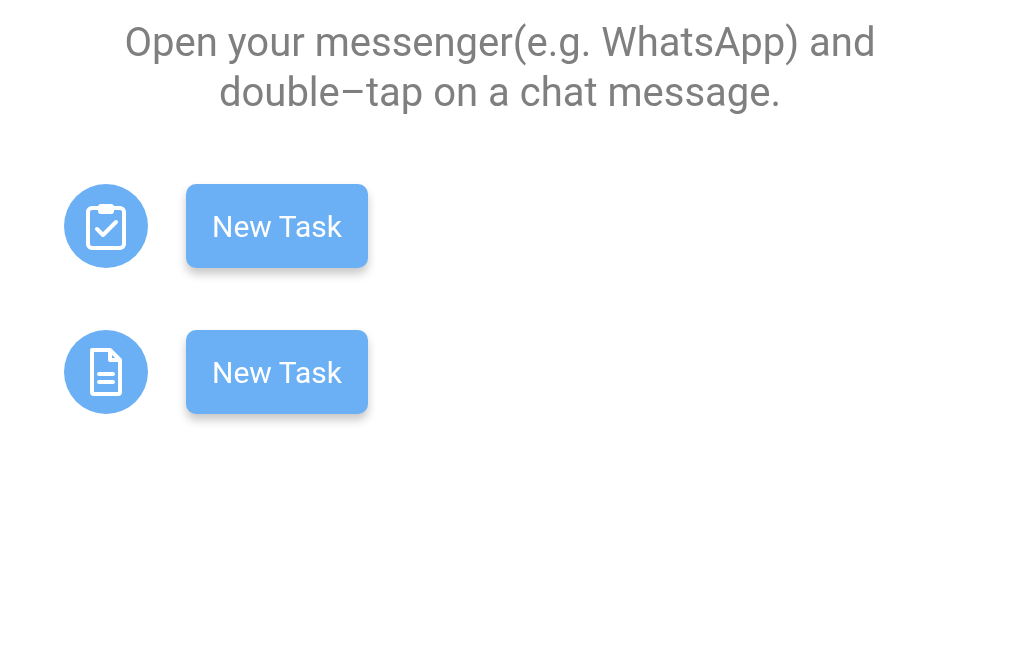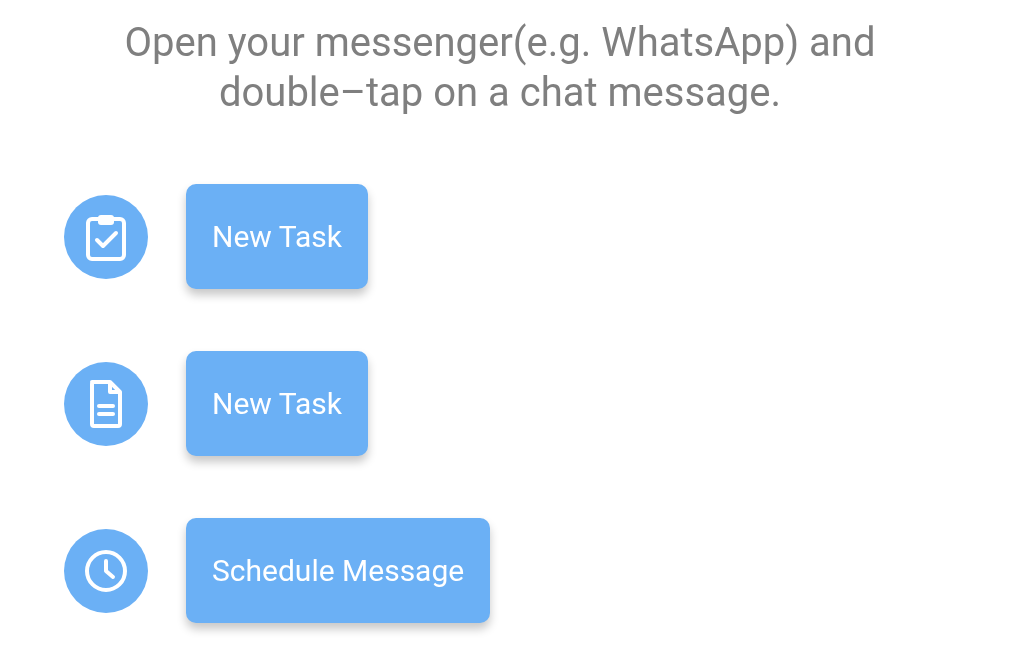--- a/index.html
+++ b/index.html
@@ -40,21 +40,21 @@
       background: #6bb0f5;
       display: flex;
       align-items: center;
       justify-content: center;
       flex-shrink: 0;
     }
     .circle-btn svg {
       display: block;
     }
     .pill-btn {
-      height: 105px;
+      height: 84px;
       border-radius: 10px;
       background: #6bb0f5;
       color: #ffffff;
       font-size: 30px;
       font-weight: 400;
       display: flex;
       align-items: center;
       padding: 0 26px;
       box-shadow: 0 6px 10px rgba(0,0,0,0.22);
       white-space: nowrap;
@@ -87,25 +87,14 @@
           <path d="M6 2 H24 L34 12 V44 A2 2 0 0 1 32 46 H8 A2 2 0 0 1 6 44 V4 A2 2 0 0 1 8 2 Z" stroke="#ffffff" stroke-width="4" fill="none" stroke-linejoin="round"></path>
           <path d="M24 2 V12 H34" stroke="#ffffff" stroke-width="4" fill="none" stroke-linejoin="round"></path>
           <line x1="13" y1="26" x2="27" y2="26" stroke="#ffffff" stroke-width="4" stroke-linecap="round"></line>
           <line x1="13" y1="34" x2="27" y2="34" stroke="#ffffff" stroke-width="4" stroke-linecap="round"></line>
         </svg>
       </span>
     </div>
     <div class="pill-btn">New Task</div>
   </div>
 
-  <div class="action-row">
-    <div class="circle-btn">
-      <span>
-        <svg width="48" height="48" viewBox="0 0 48 48" fill="none">
-          <circle cx="24" cy="24" r="19" stroke="#ffffff" stroke-width="4" fill="none"></circle>
-          <path d="M24 14 V24 L31 30" stroke="#ffffff" stroke-width="4" fill="none" stroke-linecap="round" stroke-linejoin="round"></path>
-        </svg>
-      </span>
-    </div>
-    <div class="pill-btn">Schedule Message</div>
-  </div>
 
 </div>
 
 </body></html>

